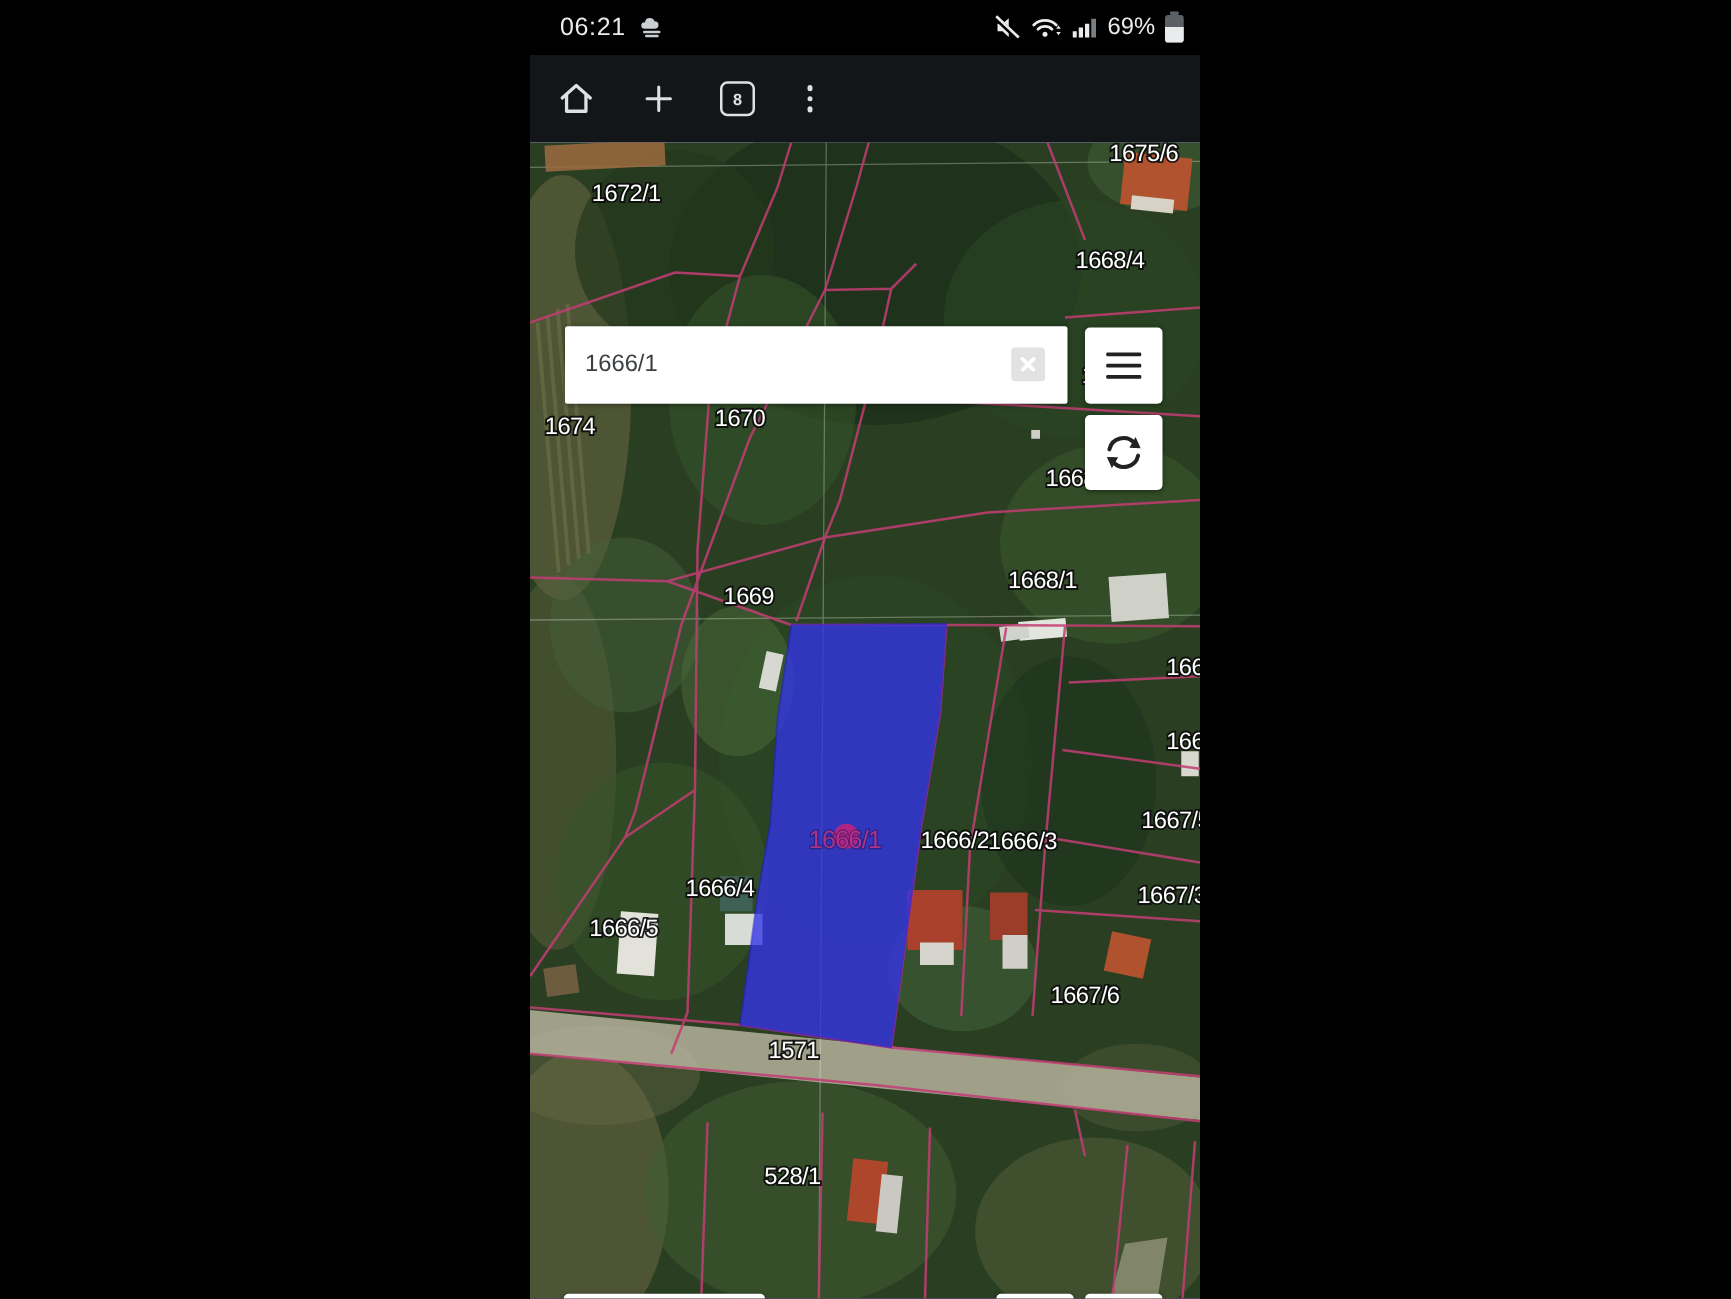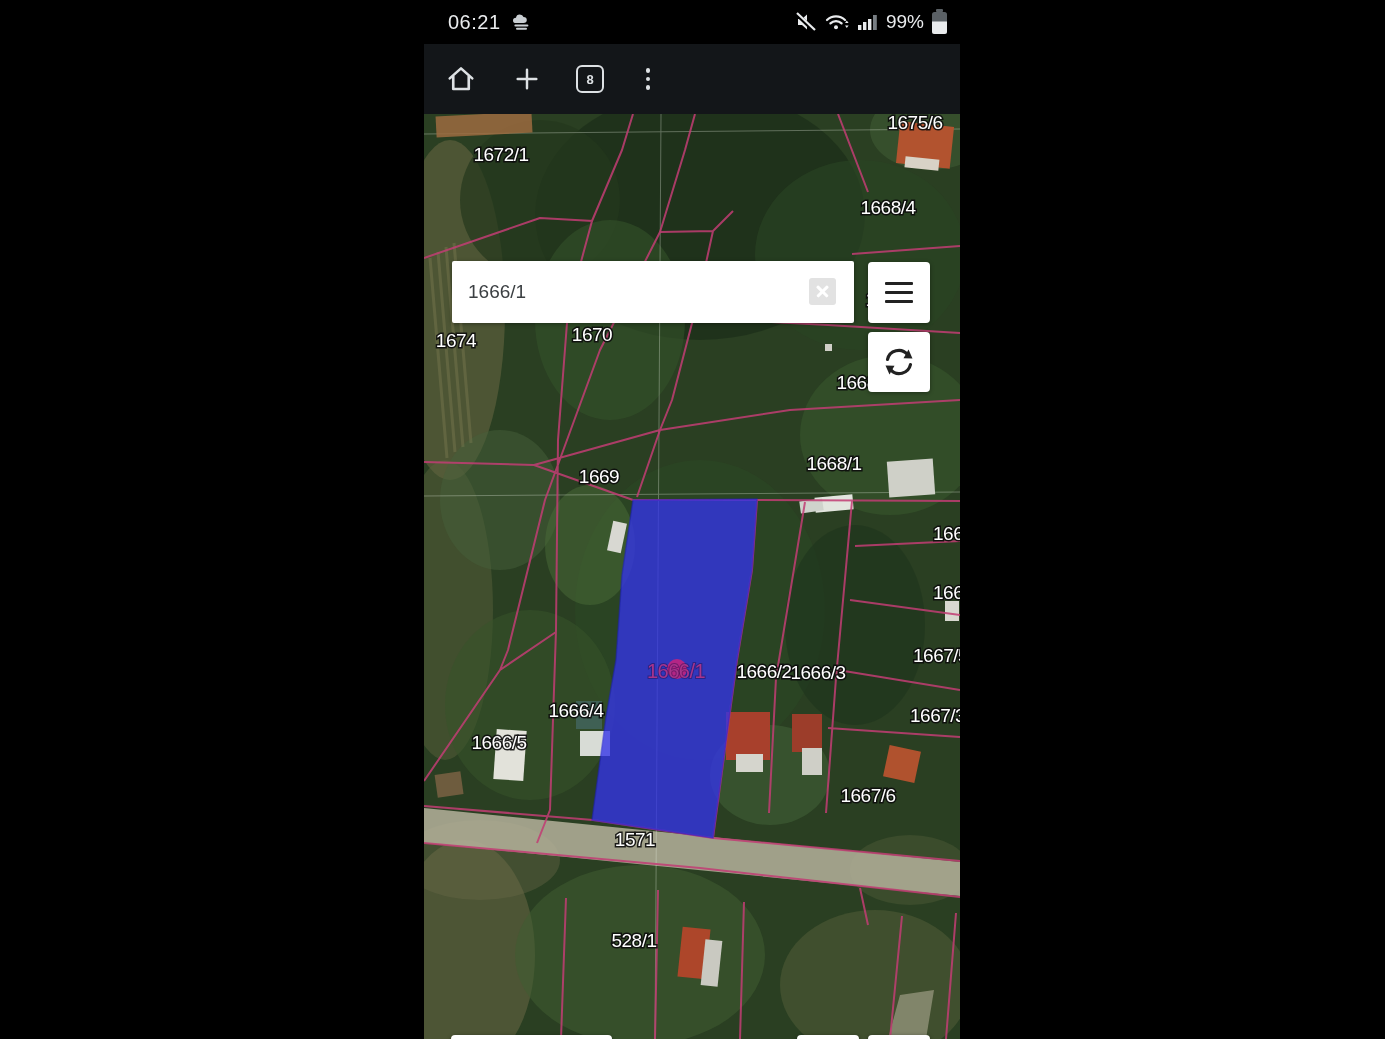--- a/index.html
+++ b/index.html
@@ -81,21 +81,21 @@
         <circle cx="11" cy="16.3" r="2" fill="#e9ebed"></circle>
         <path d="M20,12 l1.8,-2.6 1.8,2.6 z" fill="#e9ebed"></path>
         <path d="M20,14.5 l1.8,2.6 1.8,-2.6 z" fill="#e9ebed"></path>
       </svg>
       <svg width="21" height="18" viewBox="0 0 21 18">
         <rect x="0" y="12" width="3.4" height="5" fill="#e9ebed"></rect>
         <rect x="5" y="9" width="3.4" height="8" fill="#e9ebed"></rect>
         <rect x="10" y="6" width="3.4" height="11" fill="#e9ebed"></rect>
         <rect x="15" y="2" width="3.8" height="15" fill="#787e83"></rect>
       </svg>
-      <span class="sb-pct">99%</span>
+      <span class="sb-pct">69%</span>
       <svg width="17" height="26" viewBox="0 0 17 26">
         <rect x="5" y="0" width="7" height="3" rx="1" fill="#5a6065"></rect>
         <rect x="1" y="3" width="15" height="22" rx="2.5" fill="#5a6065"></rect>
         <path d="M1,12.5 h15 v10 a2.5,2.5 0 0 1 -2.5,2.5 h-10 a2.5,2.5 0 0 1 -2.5,-2.5 z" fill="#e9ebed"></path>
       </svg>
     </span>
   </div>
 
   <div class="browser-bar">
     <span class="home-btn">

